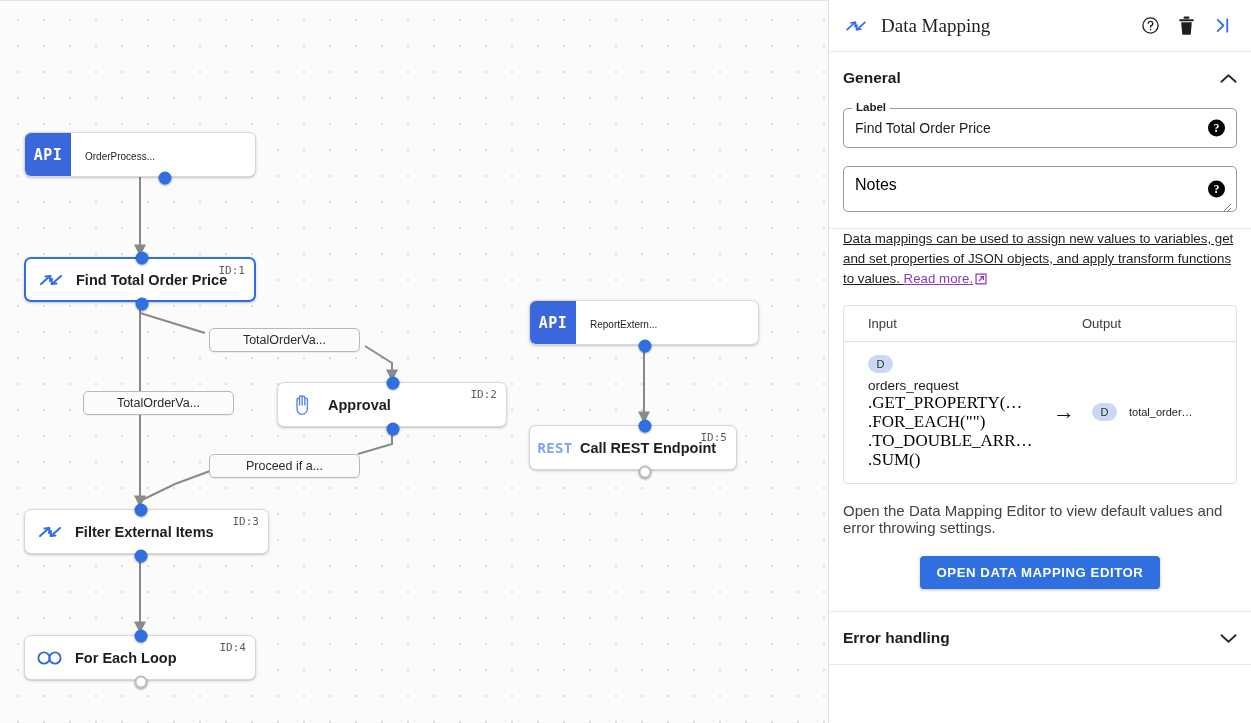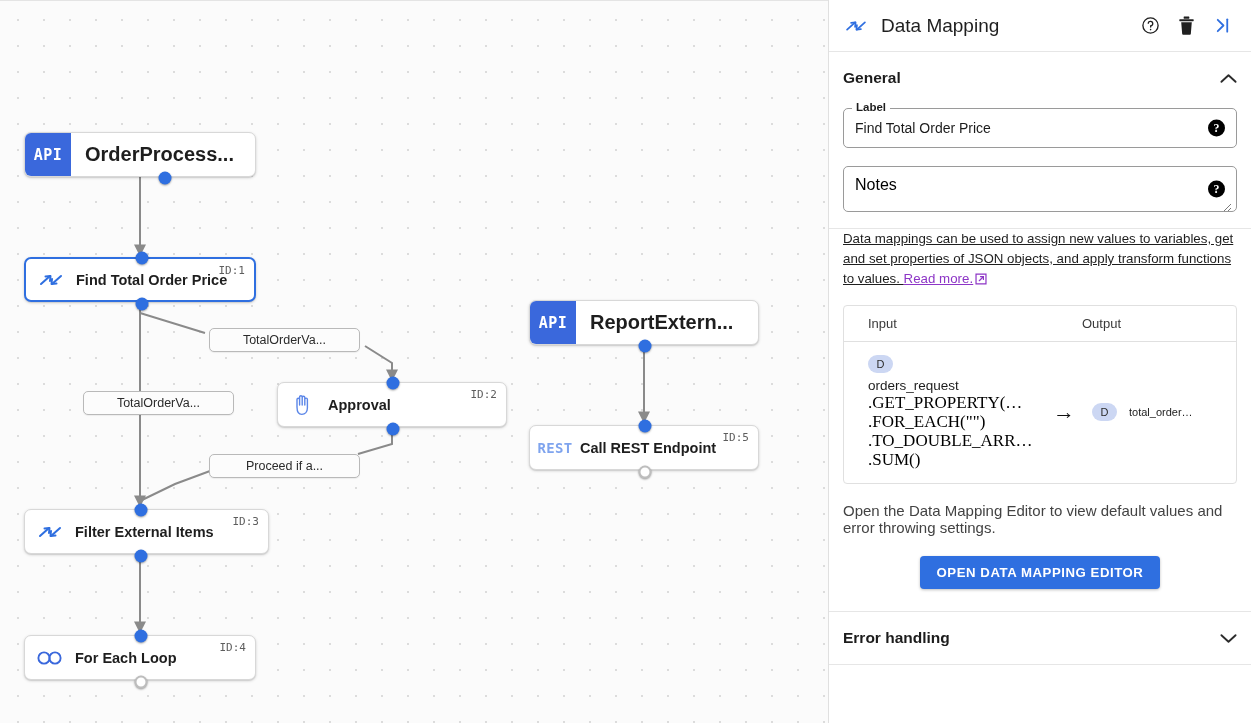--- a/index.html
+++ b/index.html
@@ -51,21 +51,21 @@
     color: #3a68dc;
   }
   .rest-text {
     font-family: "DejaVu Sans Mono", monospace;
     font-size: 14px; font-weight: 700; color: #7fa4ee; letter-spacing: .3px;
   }
   .node-label {
     font-size: 14.5px; color: #1e1e1e; white-space: nowrap;
   }
   .node-label.bold { font-weight: bold; }
-  .node-label.plain { font-weight: bold; font-size: 20px; }
+  .node-label.plain { font-weight: normal; font-size: 10px; }
   .node-id {
     position: absolute; right: 9px; top: 5px;
     font-family: "DejaVu Sans Mono", monospace;
     font-size: 11px; color: #5d5d5d;
   }
   .port {
     position: absolute;
     width: 13px; height: 13px; border-radius: 50%;
     background: #2f6fe0;
     box-shadow: 0 1px 2px rgba(0,0,0,.35);
@@ -90,20 +90,21 @@
     width: 423px; height: 723px;
     background: #ffffff;
     border-left: 1px solid #e0e0e0;
     display: flex; flex-direction: column;
   }
   .panel-header {
     height: 52px; min-height: 52px;
     display: flex; align-items: center;
     padding: 0 14px 0 16px;
     border-bottom: 1px solid #e6e6e6;
+    font-family: Liberation Serif, serif;
   }
   .panel-header .hdr-icon { color: #2f6fe0; display: flex; align-items: center; margin-right: 14px; }
   .panel-title { font-size: 19px; color: #1f1f1f; flex: 1; }
   .hdr-btn {
     width: 30px; height: 30px; display: flex; align-items: center; justify-content: center;
     color: #1f1f1f; margin-left: 6px; cursor: pointer;
   }
   .hdr-btn.blue { color: #2f6fe0; }
 
   .section { padding: 0 14px; }
@@ -308,21 +309,21 @@
     <div class="node" style="left:529px; top:299px; width:230px; height:45px;">
       <div class="node-inner">
         <div class="api-badge">API</div>
         <div style="padding-left:14px;">
           <span class="node-label plain">ReportExtern...</span>
         </div>
       </div>
       <div class="port" style="left:115px; top:45px;"></div>
     </div>
 
-    <div class="node" style="left:529px; top:424px; width:230px; height:45px;">
+    <div class="node" style="left:529px; top:424px; width:208px; height:45px;">
       <div class="node-inner">
         <div class="icon-slot">
           <span class="rest-text">REST</span>
         </div>
         <span class="node-label bold">Call REST Endpoint</span>
         <span class="node-id">ID:5</span>
       </div>
       <div class="port" style="left:115px; top:0px;"></div>
       <div class="port hollow" style="left:115px; top:46px;"></div>
     </div>

